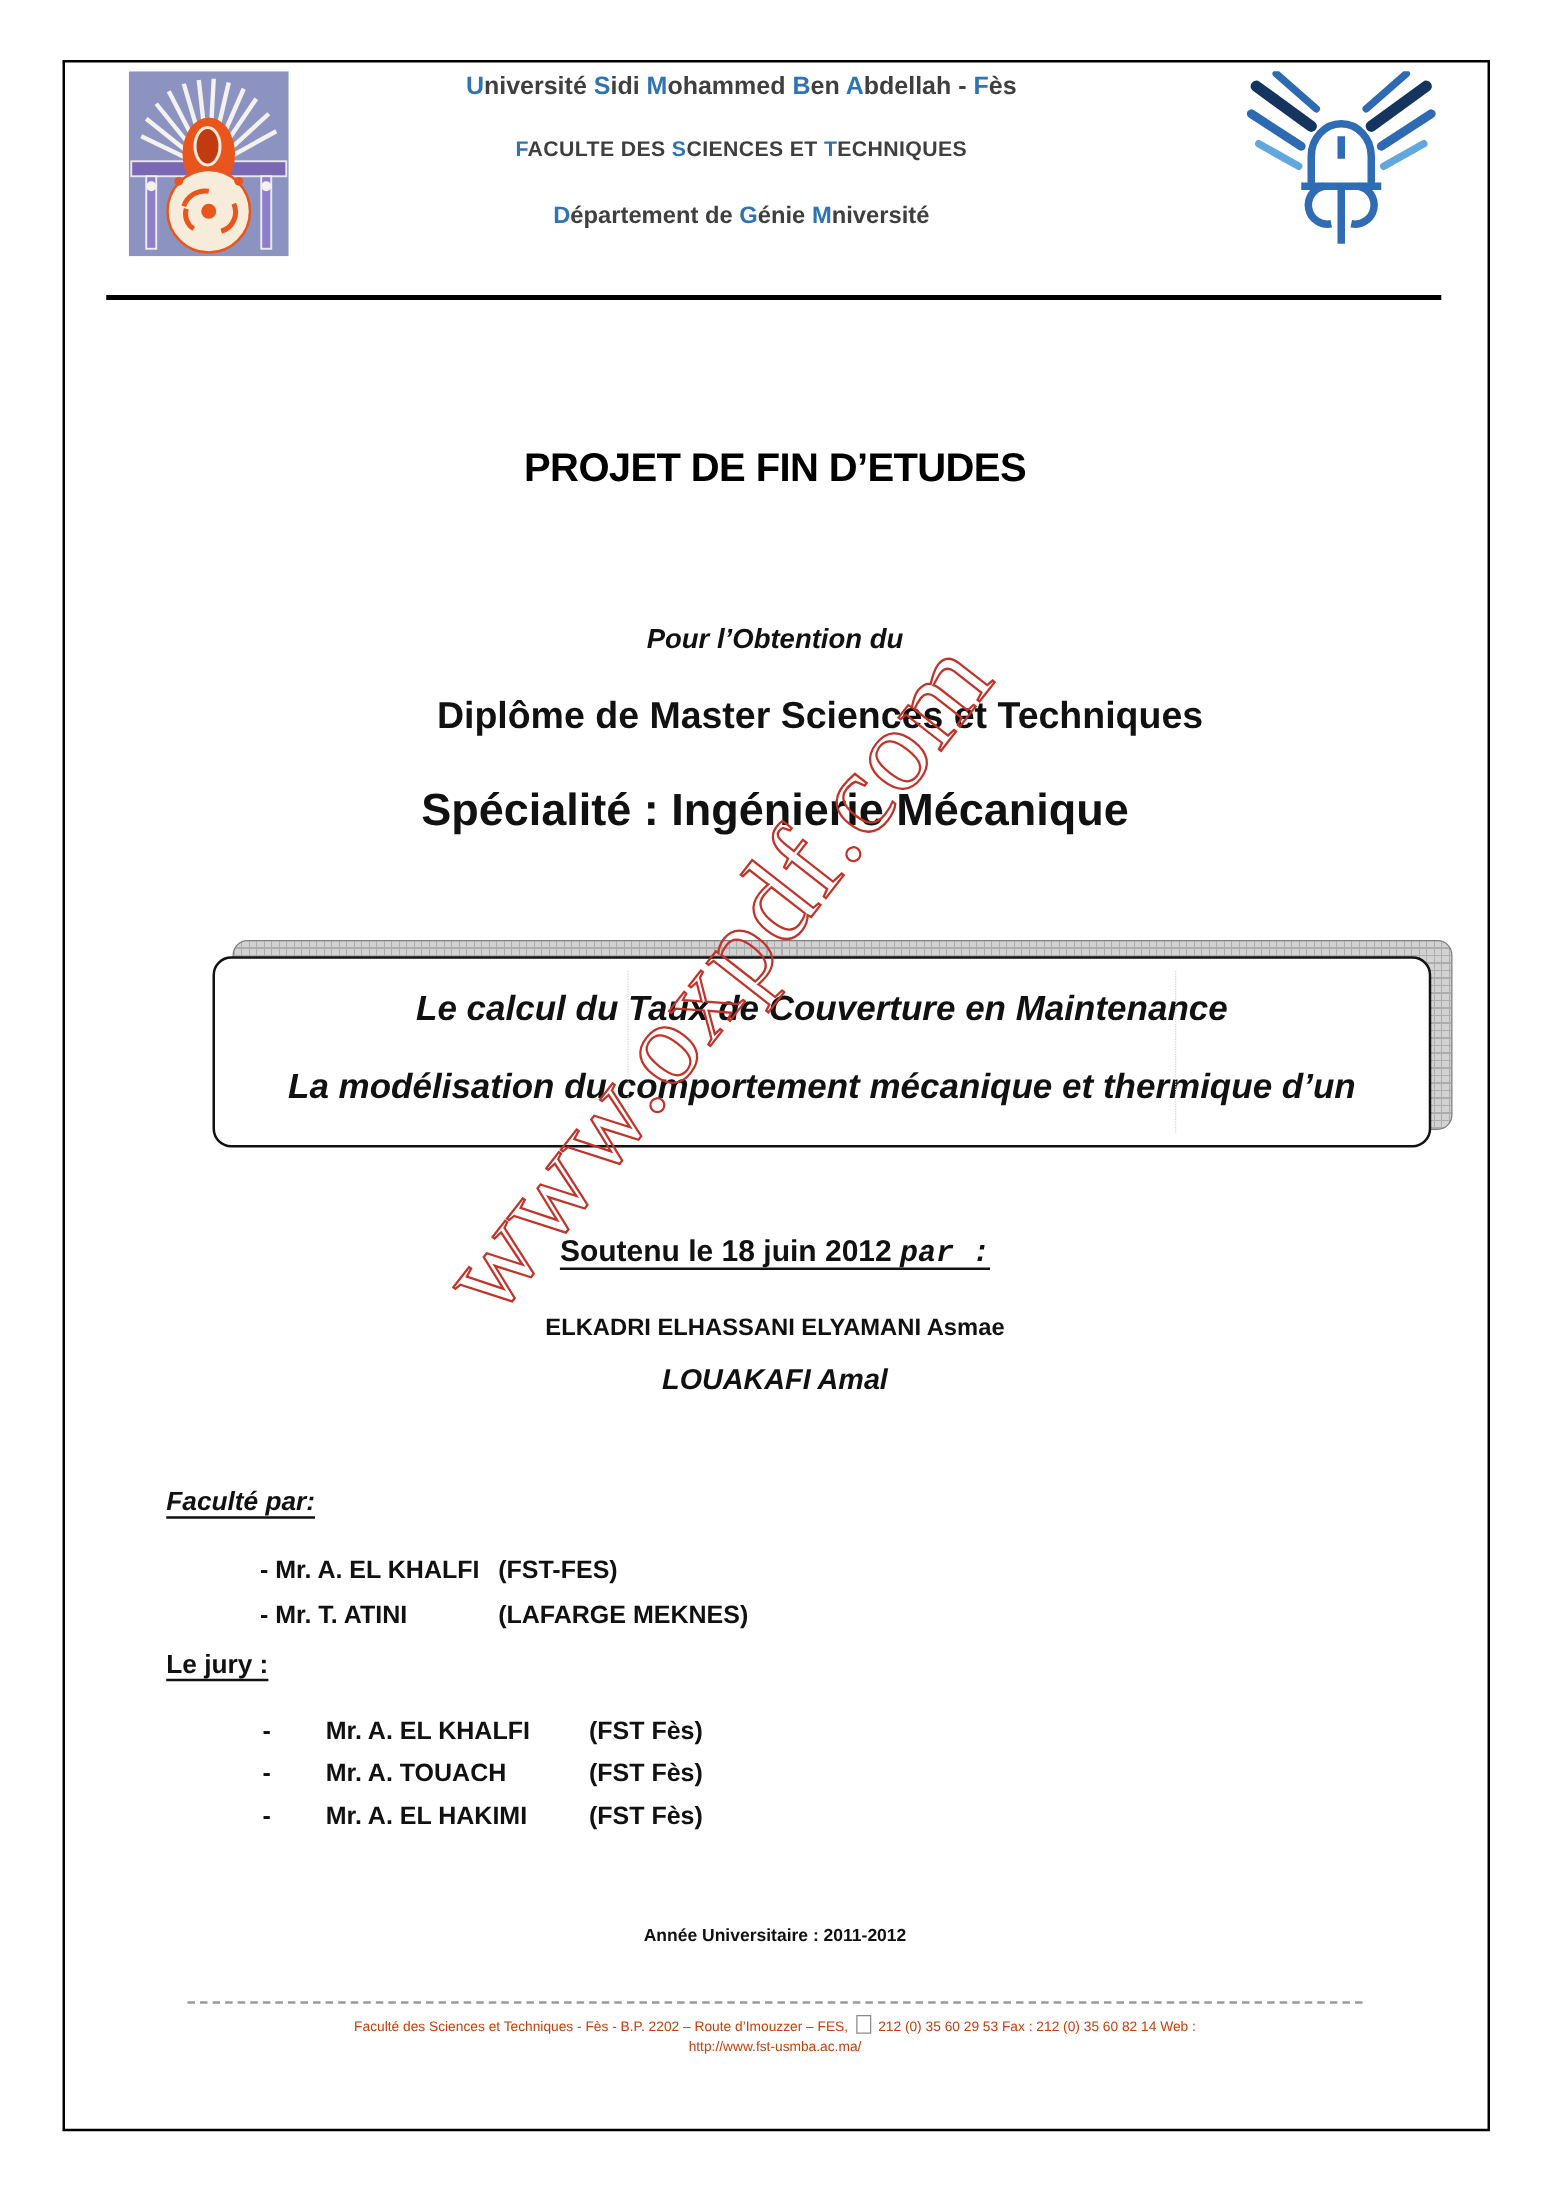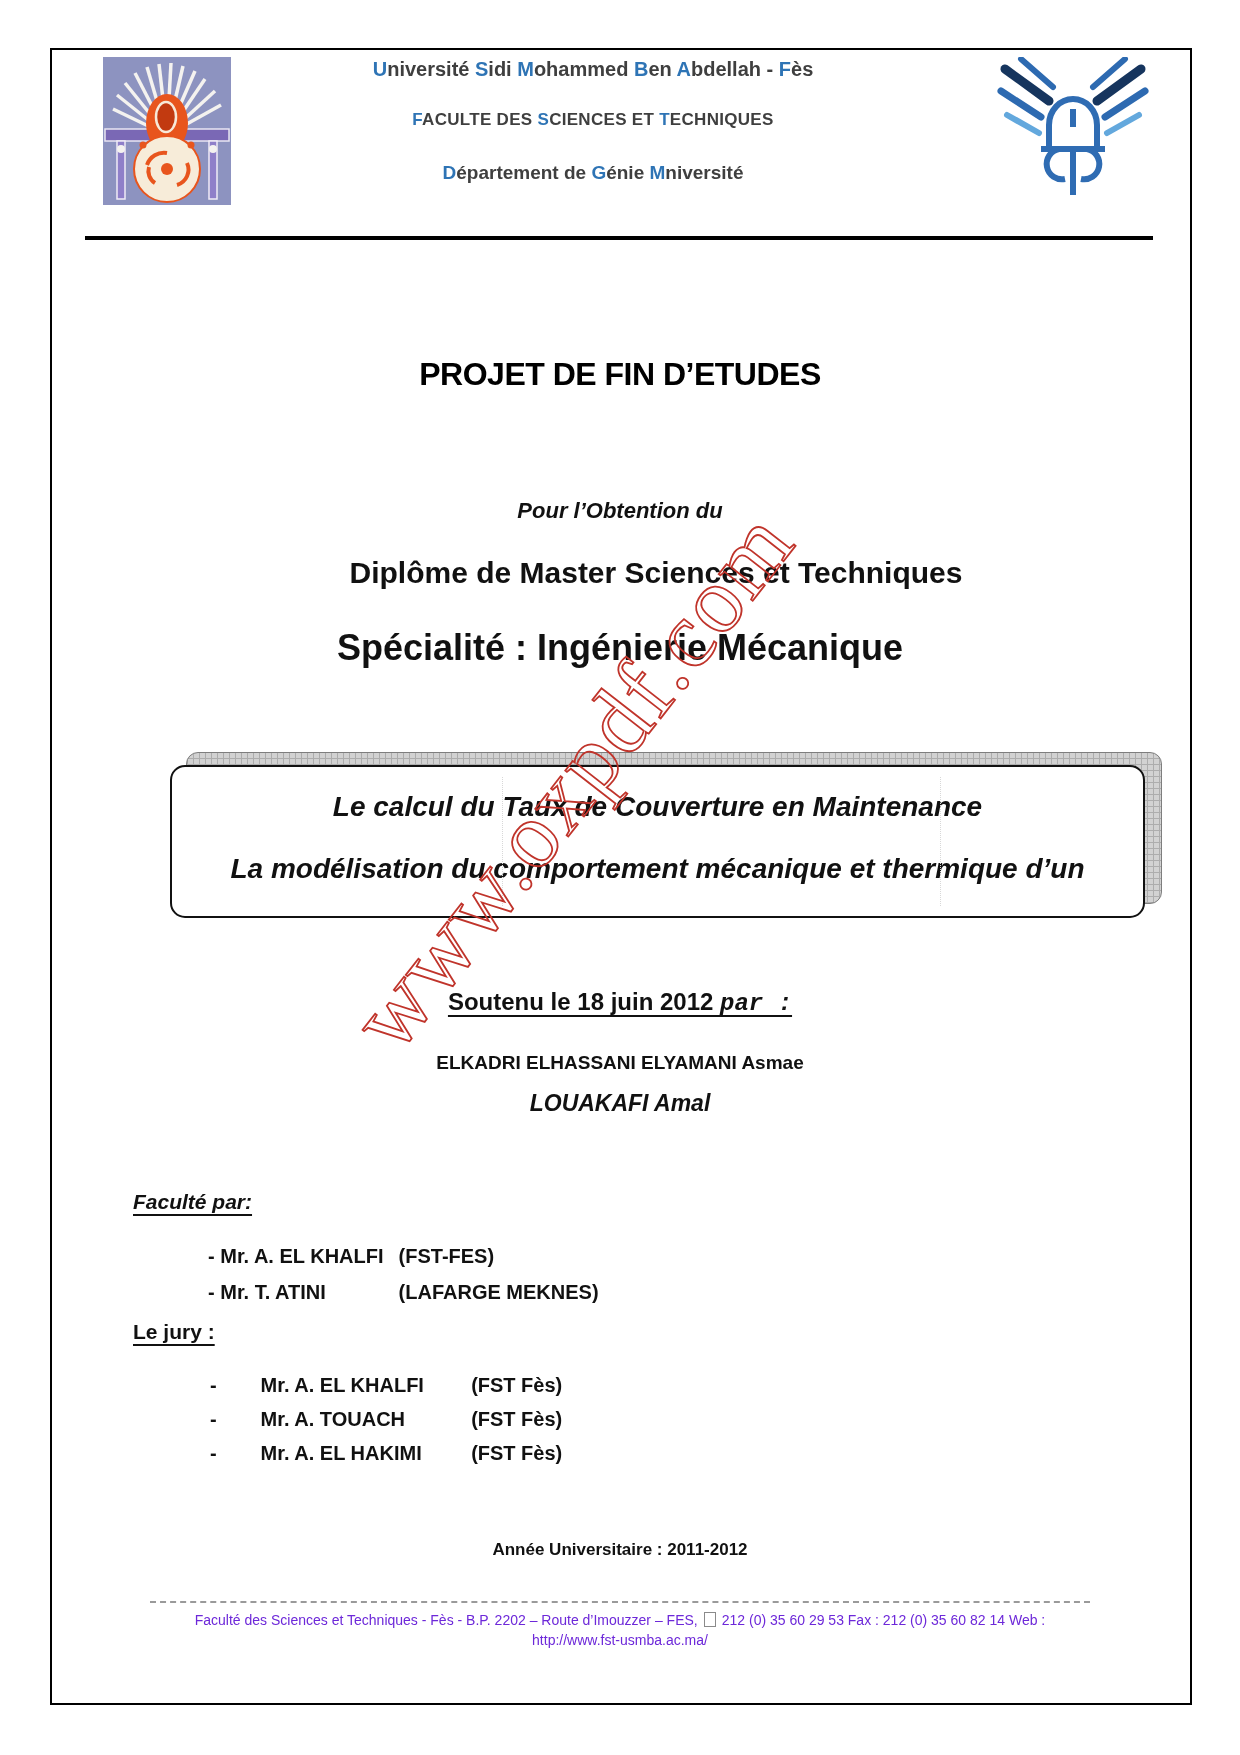--- a/index.html
+++ b/index.html
@@ -43,23 +43,23 @@
   .sect-head{position:absolute;left:133px;font-size:21px;font-weight:bold;
      text-decoration:underline;text-underline-offset:5px;}
   .enc-head{top:1190px;font-style:italic;}
   .jury-head{top:1320px;}
   .sup-row{position:absolute;left:208px;font-size:20px;font-weight:bold;white-space:nowrap;}
   .sup-row .nm{display:inline-block;width:185px;}
   .jury-row{position:absolute;left:210px;font-size:20px;font-weight:bold;white-space:nowrap;}
   .jury-row .dash{display:inline-block;width:45px;}
   .jury-row .nm{display:inline-block;width:205px;}
   
-  .annee{top:1540px;font-size:17px;font-weight:bold;}
+  .annee{top:1540px;font-size:14px;font-weight:bold;}
   .dashline{position:absolute;left:150px;top:1601px;width:940px;border-top:2px dashed #9a9a9a;}
-  .foot{color:#6d28d9;font-size:14px;}
+  .foot{color:#c2410c;font-size:11px;}
   .f1{top:1612px;}
   .f2{top:1632px;}
   .tofu{display:inline-block;width:10px;height:13px;border:1px solid #8a8a8a;
         margin:0 6px -2px 6px;}
   .watermark-svg{position:absolute;left:0;top:0;pointer-events:none;}
 </style>
 </head>
 <body>
 
 <div class="page">

